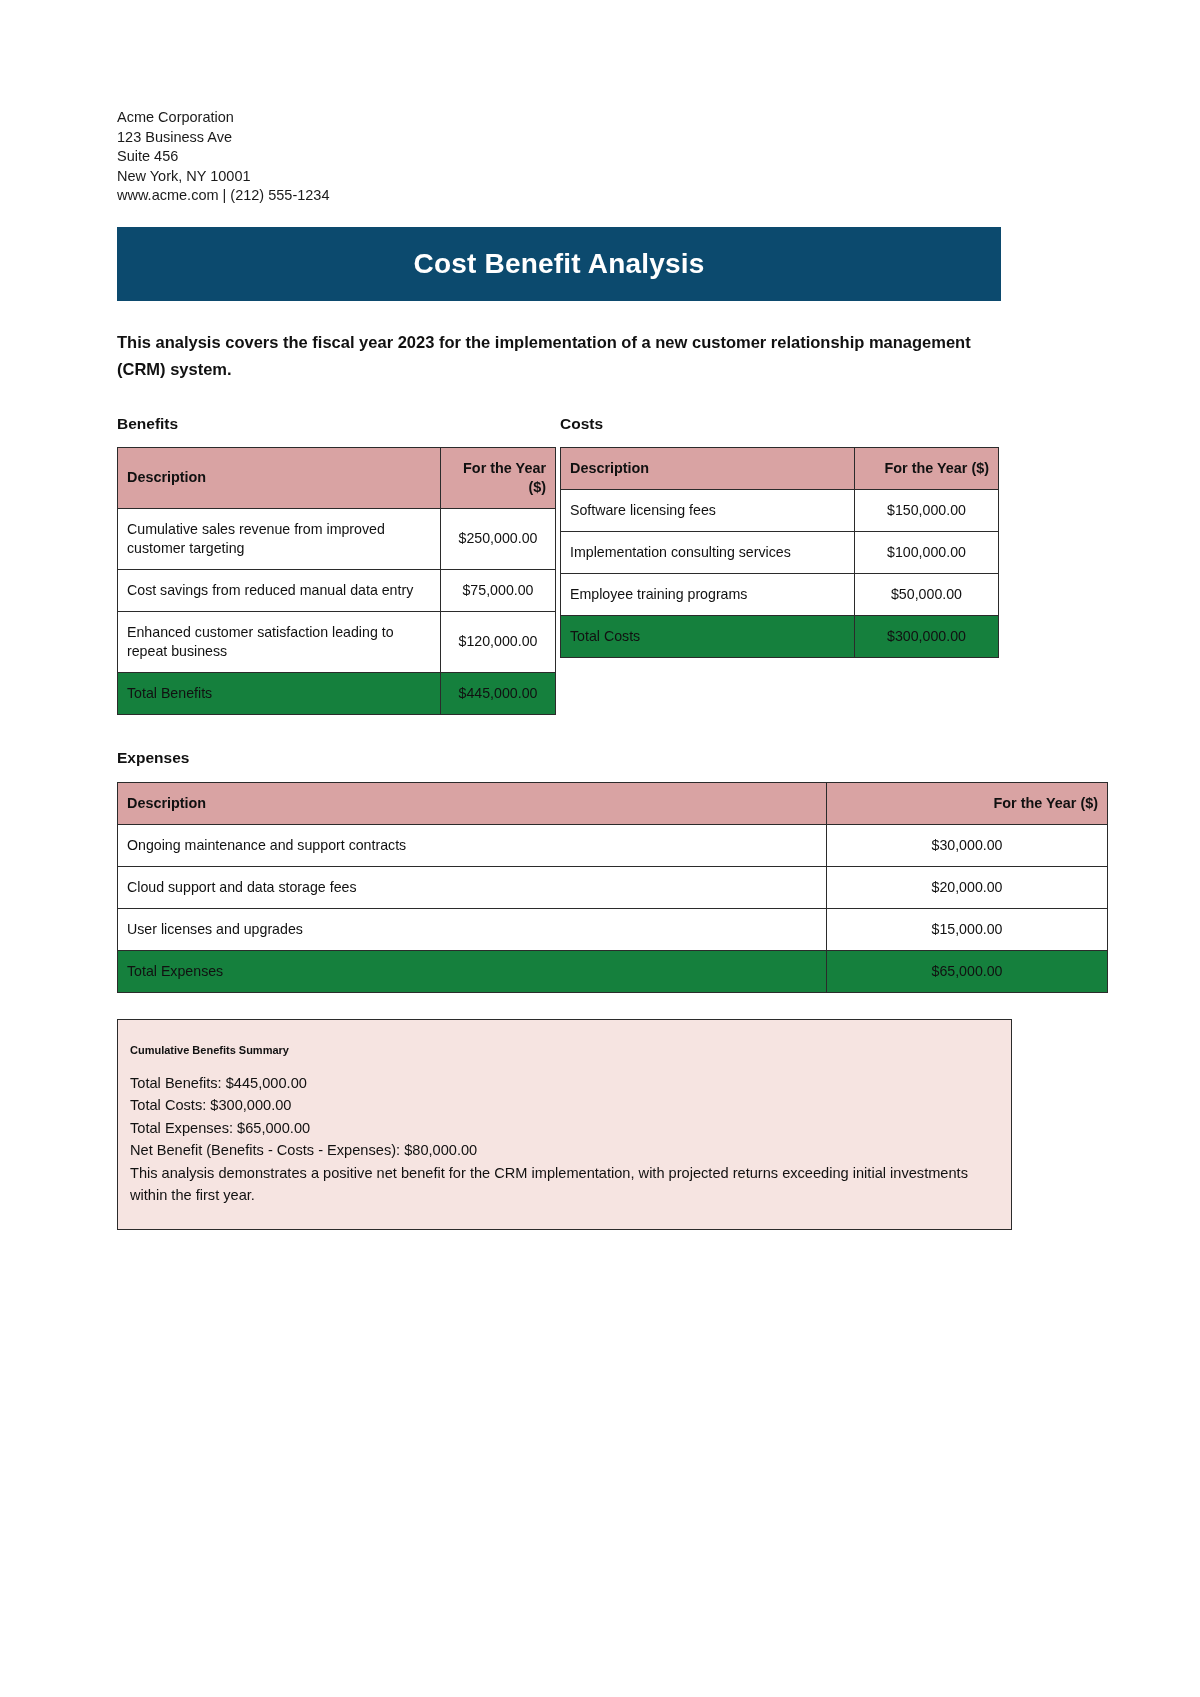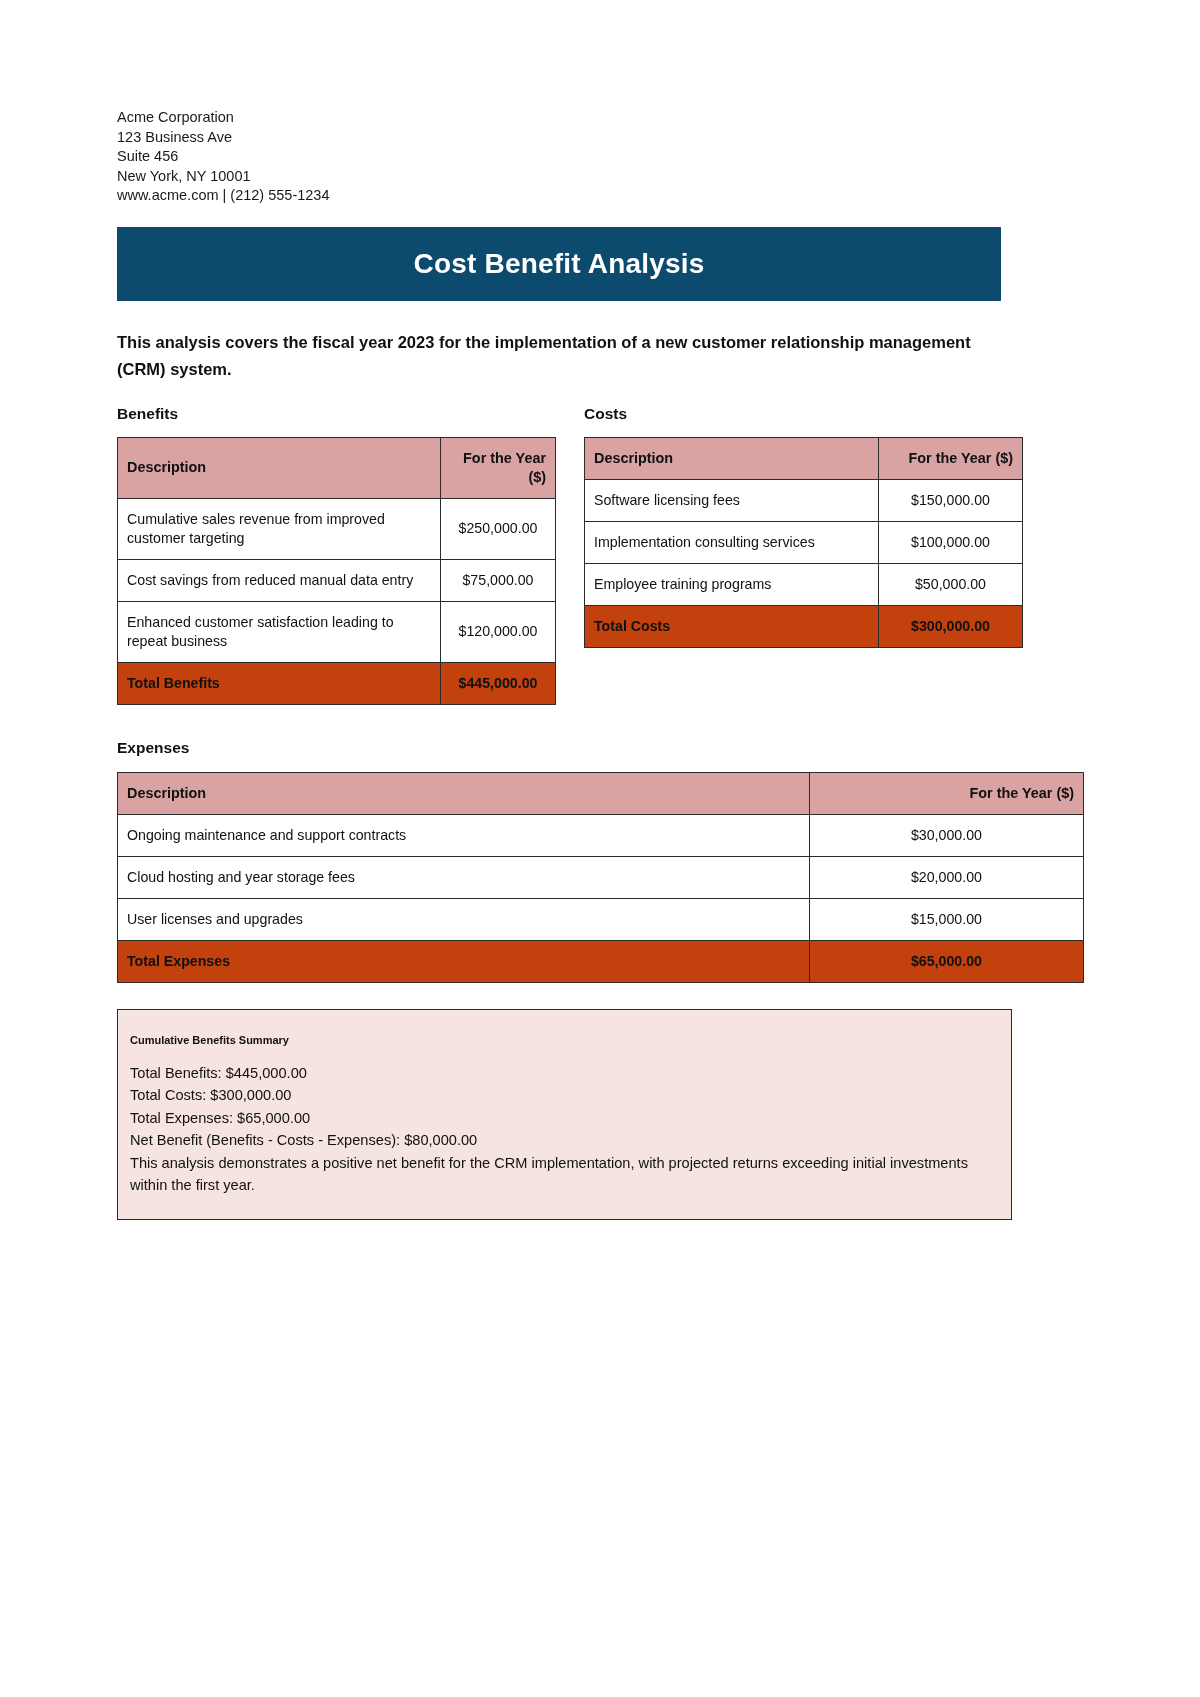--- a/index.html
+++ b/index.html
@@ -12,21 +12,21 @@
     height: 1697px;
     font-family: "Liberation Sans", sans-serif;
     color: #111111;
     -webkit-font-smoothing: antialiased;
   }
   .page {
     position: relative;
     width: 1200px;
     height: 1697px;
     box-sizing: border-box;
-    padding: 108px 116px 0 117px;
+    padding: 108px 92px 0 117px;
   }
   
   .letterhead {
     font-size: 14.5px;
     line-height: 19.5px;
     color: #1a1a1a;
   }
   .letterhead div { white-space: pre; }
 
   
@@ -80,29 +80,29 @@
   }
   table.doc-table th {
     background: #d9a3a3;
     font-weight: bold;
     font-size: 14.4px;
     text-align: left;
   }
   table.doc-table th.num { text-align: right; }
   table.doc-table td.num { text-align: center; }
   table.doc-table tr.total-row td {
-    background: #c2410c;
-    font-weight: bold;
+    background: #15803d;
+    font-weight: normal;
   }
 
   
   .two-col {
-    margin-top: 22px;
+    margin-top: 32px;
     display: flex;
-    gap: 29px;
+    gap: 5px;
   }
   .col { width: 438px; }
   .col .section-title { margin-bottom: 14px; }
 
   .benefits-table col.c1 { width: 323px; }
   .benefits-table col.c2 { width: 115px; }
 
   .costs-table col.c1 { width: 294px; }
   .costs-table col.c2 { width: 144px; }
 
@@ -239,21 +239,21 @@
           <th>Description</th>
           <th class="num">For the Year ($)</th>
         </tr>
       </thead>
       <tbody>
         <tr>
           <td>Ongoing maintenance and support contracts</td>
           <td class="num">$30,000.00</td>
         </tr>
         <tr>
-          <td>Cloud hosting and year storage fees</td>
+          <td>Cloud support and data storage fees</td>
           <td class="num">$20,000.00</td>
         </tr>
         <tr>
           <td>User licenses and upgrades</td>
           <td class="num">$15,000.00</td>
         </tr>
         <tr class="total-row">
           <td>Total Expenses</td>
           <td class="num">$65,000.00</td>
         </tr>

